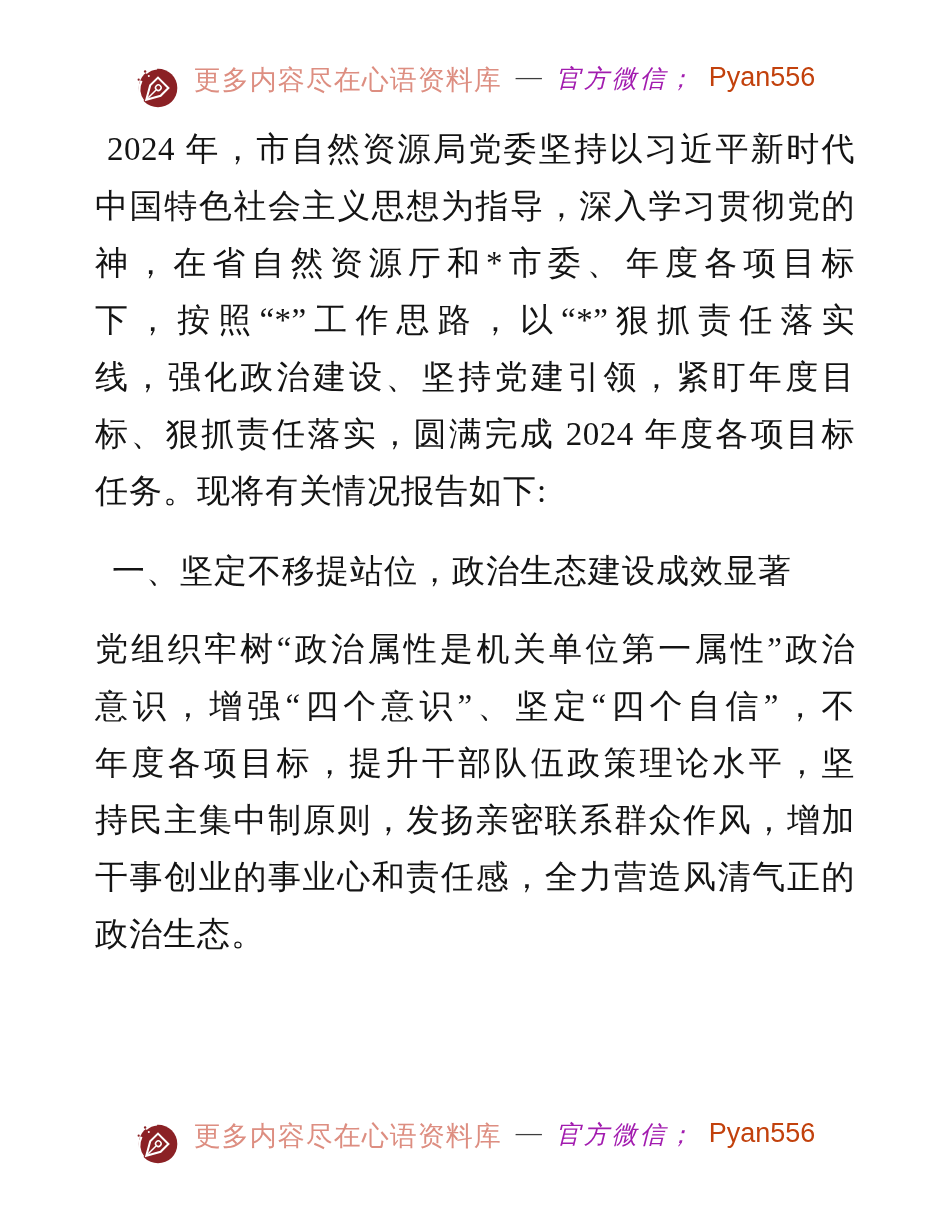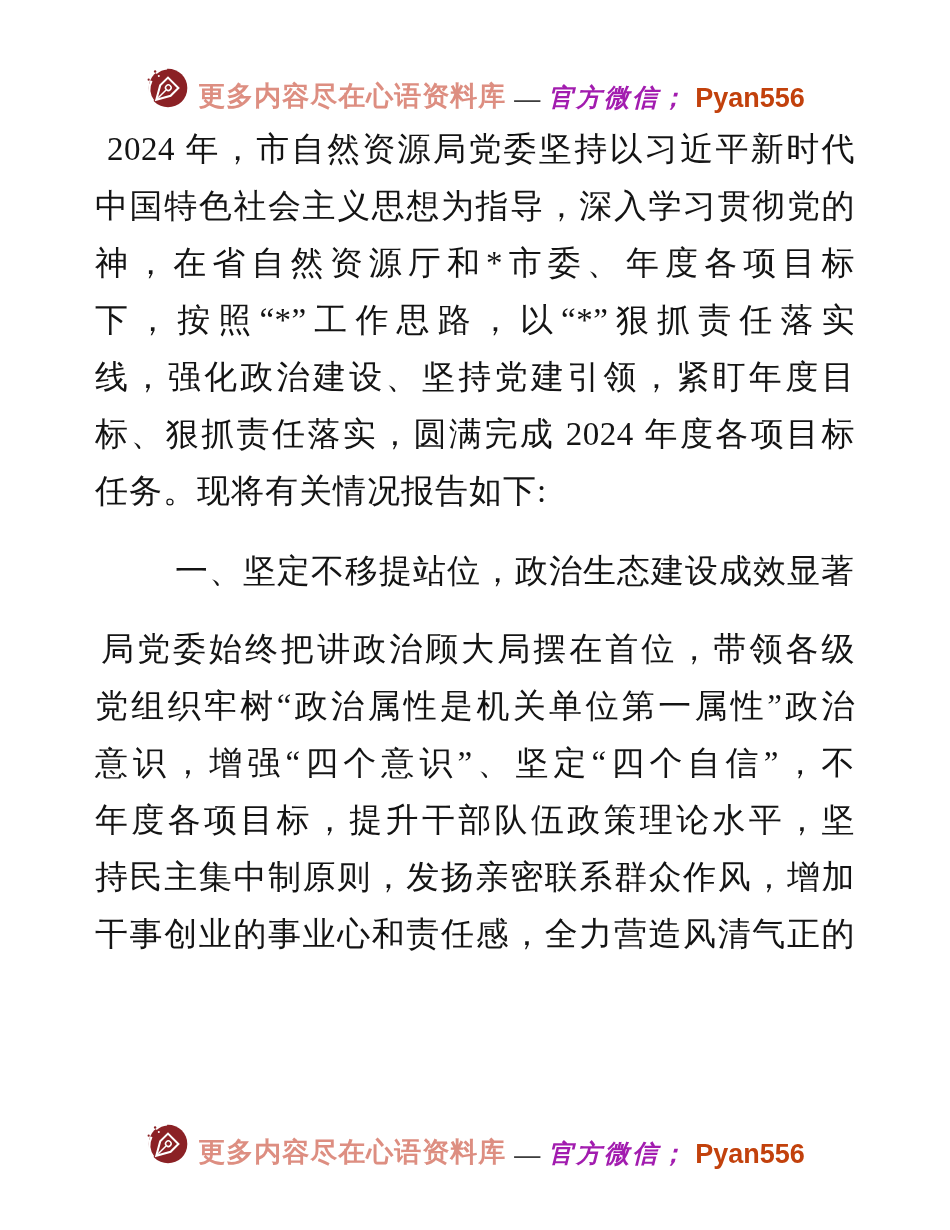--- a/index.html
+++ b/index.html
@@ -7,23 +7,22 @@
     position:relative;
     width:950px;height:1230px;
     background:#ffffff;
     overflow:hidden;
     font-family:"Liberation Serif","DejaVu Serif",serif;
     color:#141414;
   }
   
   .watermark{
     position:absolute;left:0;right:0;
-    display:flex;justify-content:center;align-items:flex-end;
-    gap:7px;
-    font-weight:bold;
+    display:flex;justify-content:center;align-items:flex-start;
+    gap:13px;
   }
   .watermark.top{top:62px;}
   .watermark.bottom{top:1118px;}
   .wm-logo{width:46px;height:52px;flex:0 0 auto;}
   .wm-brand{
     font-size:27px;color:#dd8e81;letter-spacing:1px;
     font-family:"Liberation Serif","DejaVu Serif",serif;
   }
   .wm-sep{font-size:26px;color:#3d3d3d;padding:0 1px;}
   .wm-label{
@@ -42,21 +41,21 @@
     font-size:33px;line-height:57px;white-space:nowrap;
     text-align:justify;text-align-last:justify;text-justify:inter-character;
     letter-spacing:0.5px;
   }
   .tline.natural{text-align:center;text-align-last:left;letter-spacing:1px;white-space:normal;}
   .tline.indent-lg{padding-left:12px;}
   .tline.indent-sm{padding-left:6px;}
   .heading{
     font-size:33px;line-height:57px;letter-spacing:1px;
     padding-left:17px;margin:23px 0 21px 0;
-    text-align:right;white-space:nowrap;
+    text-align:left;white-space:nowrap;
   }
 </style>
 </head>
 <body>
 
 <div class="page">
 
   <div class="watermark top">
     <svg class="wm-logo" viewBox="0 0 50 54">
       <circle cx="25" cy="27" r="21" fill="#8b2125"></circle>
@@ -85,26 +84,26 @@
       <div class="tline">神，在省自然资源厅和*市委、年度各项目标</div>
       <div class="tline">下，按照“*”工作思路，以“*”狠抓责任落实</div>
       <div class="tline">线，强化政治建设、坚持党建引领，紧盯年度目</div>
       <div class="tline">标、狠抓责任落实，圆满完成 2024 年度各项目标</div>
       <div class="tline natural">任务。现将有关情况报告如下:</div>
     </div>
 
     <div class="heading">一、坚定不移提站位，政治生态建设成效显著</div>
 
     <div>
-      <div class="tline indent-sm">局党委始终把讲政治顾大局摆在首位，带领各级</div>
       <div class="tline">党组织牢树“政治属性是机关单位第一属性”政治</div>
       <div class="tline">意识，增强“四个意识”、坚定“四个自信”，不</div>
       <div class="tline">年度各项目标，提升干部队伍政策理论水平，坚</div>
       <div class="tline">持民主集中制原则，发扬亲密联系群众作风，增加</div>
       <div class="tline">干事创业的事业心和责任感，全力营造风清气正的</div>
+      <div class="tline natural">政治生态。</div>
     </div>
 
   </div>
 
   <div class="watermark bottom">
     <svg class="wm-logo" viewBox="0 0 50 54">
       <circle cx="25" cy="27" r="21" fill="#8b2125"></circle>
       <path d="M9 41 A21 21 0 0 1 7 19" stroke="#ffffff" stroke-width="2.5" fill="none"></path>
       <path d="M12 11 A21 21 0 0 1 24 6" stroke="#ffffff" stroke-width="2" fill="none"></path>
       <g transform="rotate(225 25 27)">

